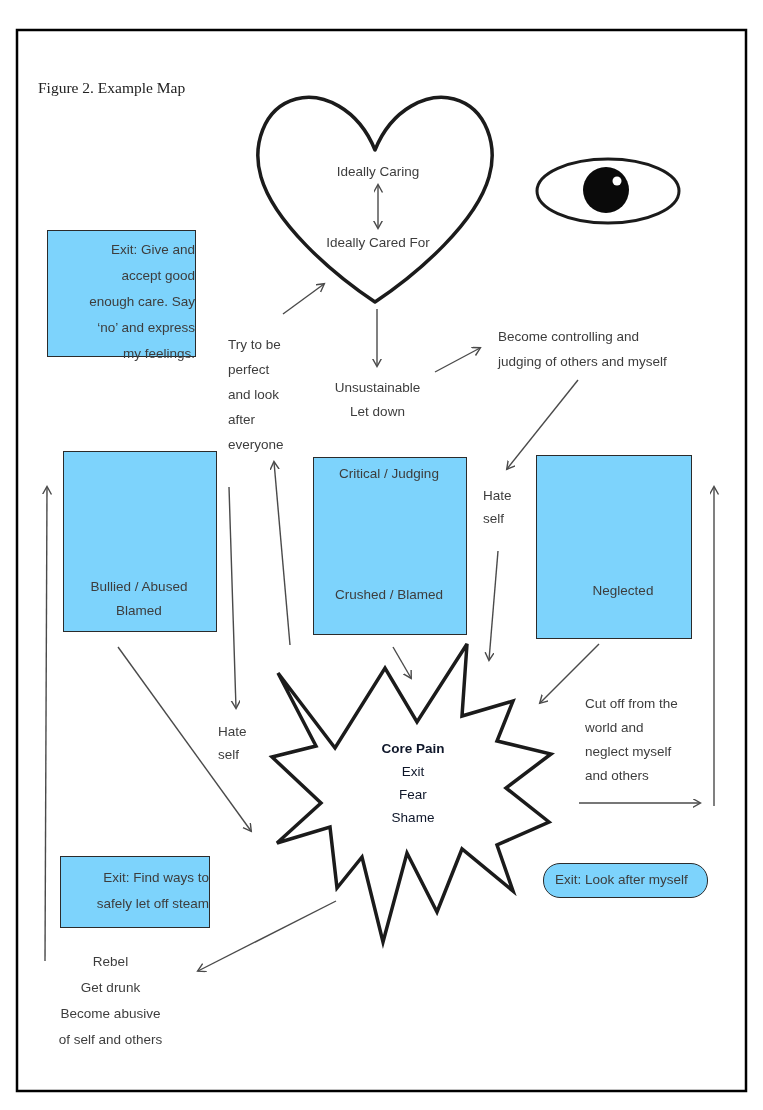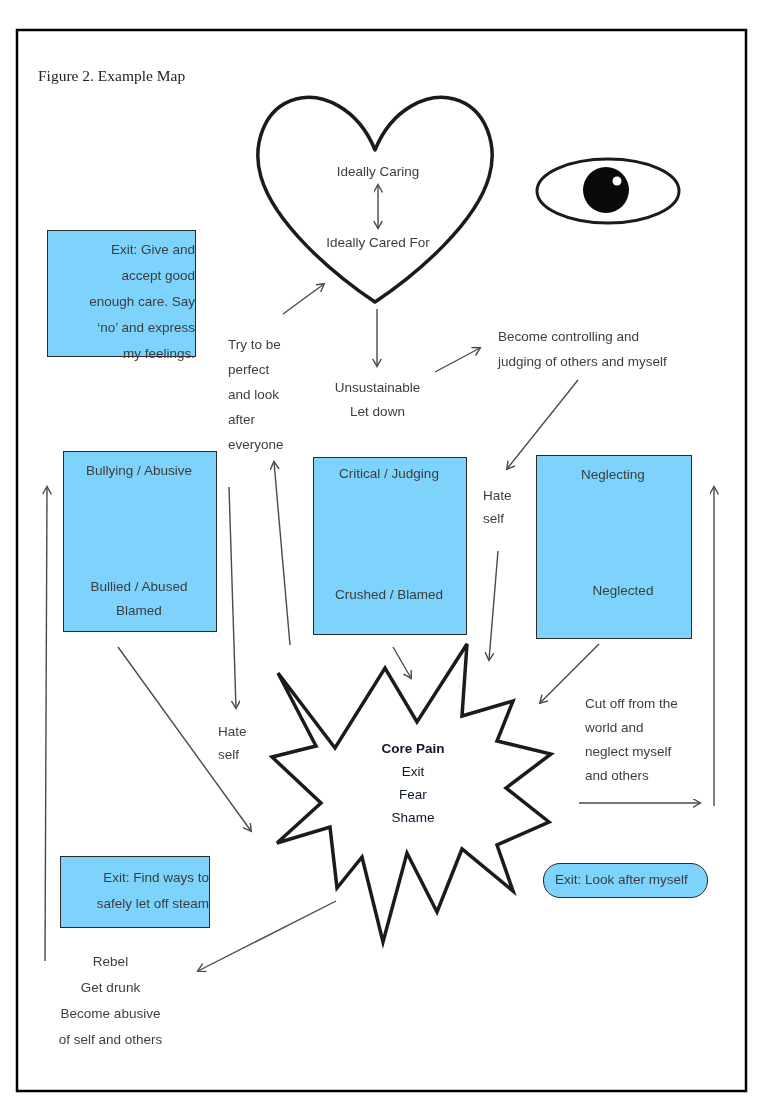--- a/index.html
+++ b/index.html
@@ -60,21 +60,21 @@
       <line x1="393" y1="647" x2="411" y2="678" marker-end="url(#ah)"></line>
       <line x1="599" y1="644" x2="540" y2="703" marker-end="url(#ah)"></line>
       <line x1="118" y1="647" x2="251" y2="831" marker-end="url(#ah)"></line>
       <line x1="336" y1="901" x2="198" y2="971" marker-end="url(#ah)"></line>
       <line x1="579" y1="803" x2="700" y2="803" marker-end="url(#ah)"></line>
       <line x1="714" y1="806" x2="714" y2="487" marker-end="url(#ah)"></line>
       <line x1="45" y1="961" x2="47" y2="487" marker-end="url(#ah)"></line>
     </g>
   </svg>
 
-  <div class="lbl serif" style="left:38px;top:62px;text-align:right;">Figure 2. Example Map</div>
+  <div class="lbl serif" style="left:38px;top:74px;text-align:right;">Figure 2. Example Map</div>
 
   <div class="lbl ctr" style="left:303px;top:160px;width:150px;">Ideally Caring</div>
   <div class="lbl ctr" style="left:303px;top:231px;width:150px;">Ideally Cared For</div>
 
 
   <div class="bx" style="left:47px;top:230px;width:147px;height:125px;">
     <div class="lbl" style="position:static;padding:6px 0 0 11px;line-height:26px;">Exit: Give and
 accept good
 enough care. Say
 ‘no’  and express
@@ -97,30 +97,28 @@
   <div class="lbl" style="left:585px;top:692px;width:135px;line-height:24px;">Cut off from the
 world and
 neglect myself
 and others</div>
   <div class="lbl ctr" style="left:28px;top:949px;width:165px;line-height:26px;">Rebel
 Get drunk
 Become abusive
 of self and others</div>
 
   <div class="bx" style="left:63px;top:451px;width:152px;height:179px;"></div>
-  <div class="lbl ctr" style="left:63px;top:459px;width:152px;">Bullying / Abusive</div>
   <div class="lbl ctr" style="left:63px;top:575px;width:152px;line-height:24px;">Bullied / Abused
 Blamed</div>
 
   <div class="bx" style="left:313px;top:457px;width:152px;height:176px;"></div>
   <div class="lbl ctr" style="left:313px;top:462px;width:152px;">Critical / Judging</div>
   <div class="lbl ctr" style="left:313px;top:583px;width:152px;">Crushed / Blamed</div>
 
   <div class="bx" style="left:536px;top:455px;width:154px;height:182px;"></div>
-  <div class="lbl ctr" style="left:536px;top:463px;width:154px;">Neglecting</div>
   <div class="lbl ctr" style="left:536px;top:579px;width:174px;">Neglected</div>
 
   <div class="corewrap">
     <div class="core-title">Core Pain</div>
     <div>Exit</div>
     <div>Fear</div>
     <div>Shame</div>
   </div>
 
   <div class="bx" style="left:60px;top:856px;width:148px;height:70px;">

